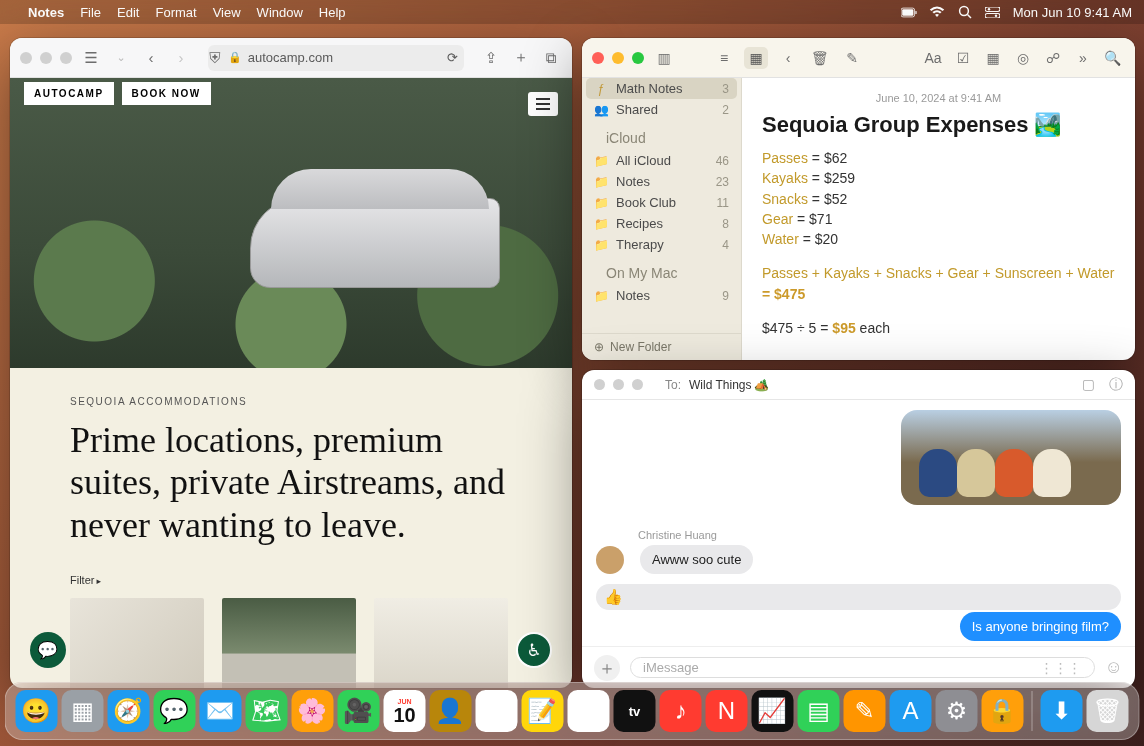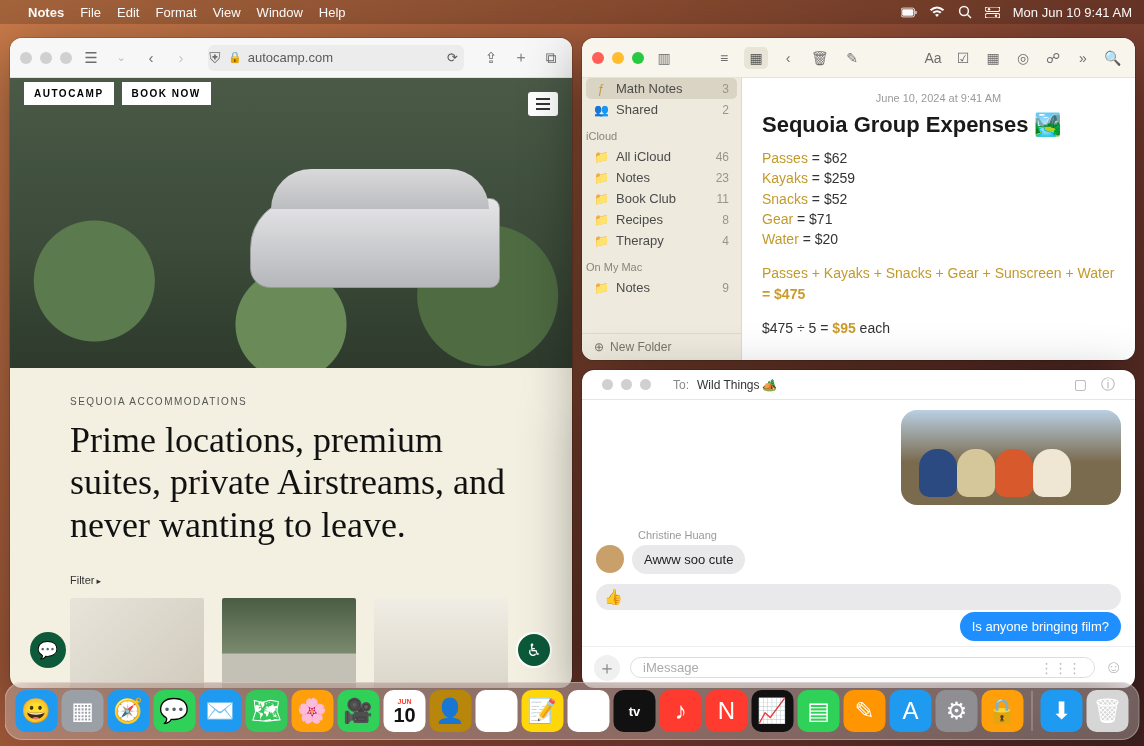--- a/index.html
+++ b/index.html
@@ -53,46 +53,46 @@
 .accbtn{bottom:20px;right:20px;background:#0c5a3a;border:2px solid #fff;font-size:17px;}
 
 
 .notes{top:38px;left:582px;width:553px;height:322px;background:#fff;}
 .notes-toolbar{height:40px;display:flex;align-items:center;gap:8px;padding:0 10px;border-bottom:1px solid #e2e2e2;background:#f8f5ec;}
 .notes-toolbar .right{margin-left:auto;display:flex;gap:6px;justify-content:center;}
 .ntool{width:24px;height:22px;display:flex;align-items:center;justify-content:center;color:#6d6d6d;font-size:14px;border-radius:5px;}
 .ntool.seg{background:#e8e4d6;color:#555;}
 .notes-body{display:flex;height:calc(100% - 40px);}
 .sidebar{width:160px;background:#eeeade;font-size:13px;color:#4b4b4b;overflow:auto;border-right:1px solid #ddd9cc;display:flex;flex-direction:column;}
-.sidebar .sec-title{font-size:11px;color:#8a8676;padding:10px 4px 4px;}
+.sidebar .sec-title{font-size:14px;color:#8a8676;padding:10px 24px 4px;}
 .side-row{display:flex;align-items:center;gap:8px;padding:3px 12px;cursor:default;}
 .side-row .icn{width:14px;text-align:center;color:#c29a3c;font-size:12px;}
 .side-row.sel{background:#d9d4c3;border-radius:5px;margin:0 4px;padding:3px 8px;}
 .side-row .cnt{margin-left:auto;color:#9a9687;font-size:12px;}
 .newfolder{margin-top:auto;padding:6px 12px;font-size:12px;color:#7a7768;display:flex;gap:6px;align-items:center;border-top:1px solid #ddd9cc;}
 .note-editor{flex:1;padding:14px 20px;overflow:auto;}
 .note-date{text-align:center;font-size:11px;color:#9a9a9a;margin-bottom:8px;}
 .note-title{font-size:22px;font-weight:700;color:#1a1a1a;margin-bottom:10px;}
 .note-line{font-size:14px;line-height:1.45;color:#333;}
 .v-var{color:#c29a2b;} .v-res{color:#cc9a2a;font-weight:600;}
 
 
 .messages{top:370px;left:582px;width:553px;height:318px;background:#fff;}
-.messages-toolbar{height:30px;display:flex;align-items:center;gap:8px;padding:0 20px;border-bottom:1px solid #e6e6e6;font-size:12px;color:#666;}
+.messages-toolbar{height:30px;display:flex;align-items:center;gap:8px;padding:0 12px;border-bottom:1px solid #e6e6e6;font-size:12px;color:#666;}
 .messages-toolbar .traffic .dot{width:11px;height:11px;}
 .messages-toolbar .to{margin-left:14px;color:#888;}
 .messages-toolbar .name{color:#333;}
 .messages-toolbar .right{margin-left:auto;display:flex;gap:14px;color:#aaa;font-size:14px;}
 .msg-body{height:calc(100% - 30px - 42px);overflow:auto;padding:10px 14px;}
 .photo{margin-left:auto;width:220px;height:95px;border-radius:16px;background:linear-gradient(180deg,#b9cfe3 0%,#7a6a4e 55%);position:relative;overflow:hidden;}
 .ppl{position:absolute;bottom:8px;left:18px;display:flex;gap:-10px;}
 .person{width:38px;height:48px;border-radius:18px 18px 10px 10px;}
 .p1{background:#2b4a82;} .p2{background:#d6c79a;} .p3{background:#d85a2c;} .p4{background:#efe7d4;}
 .sender{font-size:11px;color:#9a9a9a;margin:24px 0 4px 42px;}
-.bubble-row{display:flex;align-items:flex-start;gap:8px;}
+.bubble-row{display:flex;align-items:center;gap:16px;}
 .avatar{width:28px;height:28px;border-radius:50%;background:#caa06a;flex:none;}
 .bubble{background:#e9e9eb;border-radius:16px;padding:7px 12px;font-size:13px;color:#222;max-width:70%;}
 .bubble.blue{background:#1f8fff;color:#fff;margin-left:auto;}
 .emoji-react{margin-left:auto;background:#e9e9eb;border-radius:14px;padding:4px 8px;font-size:15px;margin-top:10px;}
 .msg-input{height:42px;display:flex;align-items:center;gap:10px;padding:0 12px;border-top:1px solid #eee;}
 .addbtn{width:26px;height:26px;border-radius:50%;background:#f0f0f0;color:#888;display:flex;align-items:center;justify-content:center;font-size:18px;}
 .msg-field{flex:1;height:21px;border:1px solid #ddd;border-radius:14px;padding:0 12px;font-size:13px;color:#aaa;display:flex;align-items:center;justify-content:space-between;}
 .msg-field .mic{color:#bbb;font-size:14px;}
 .emoji-btn{color:#bbb;font-size:18px;}
 

